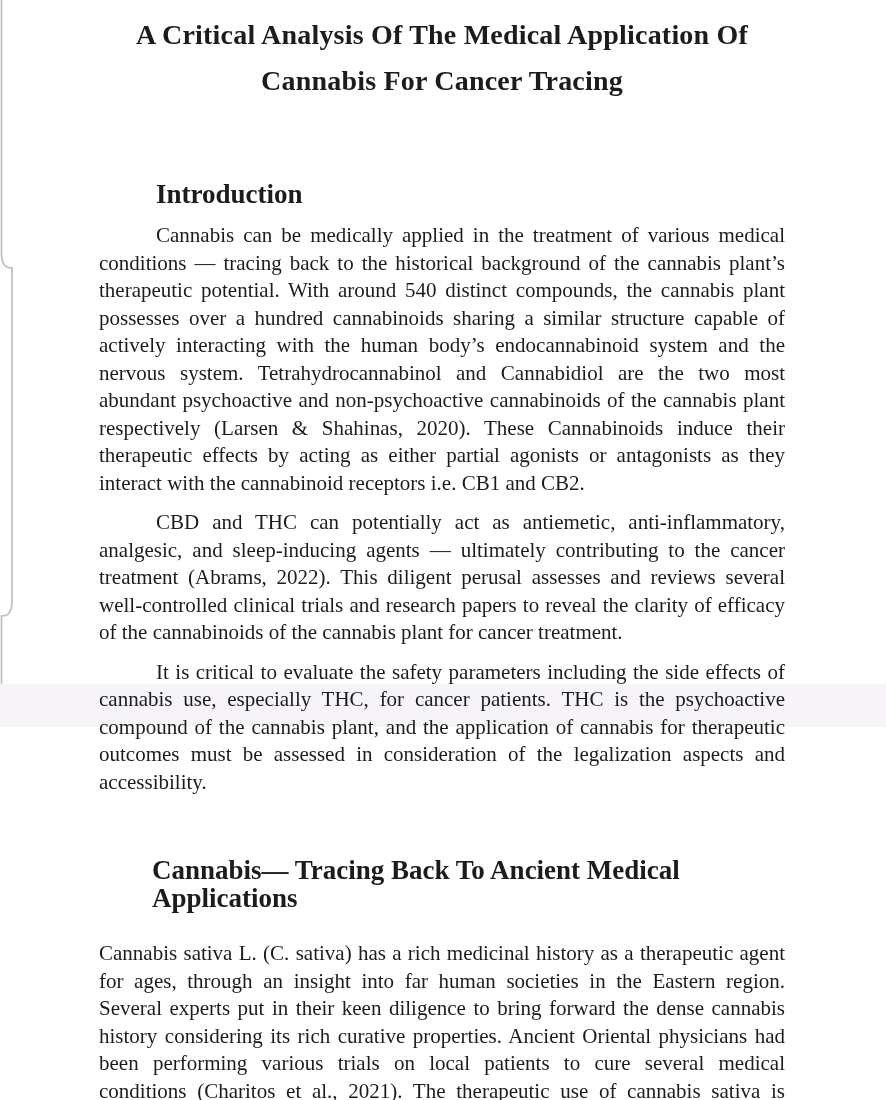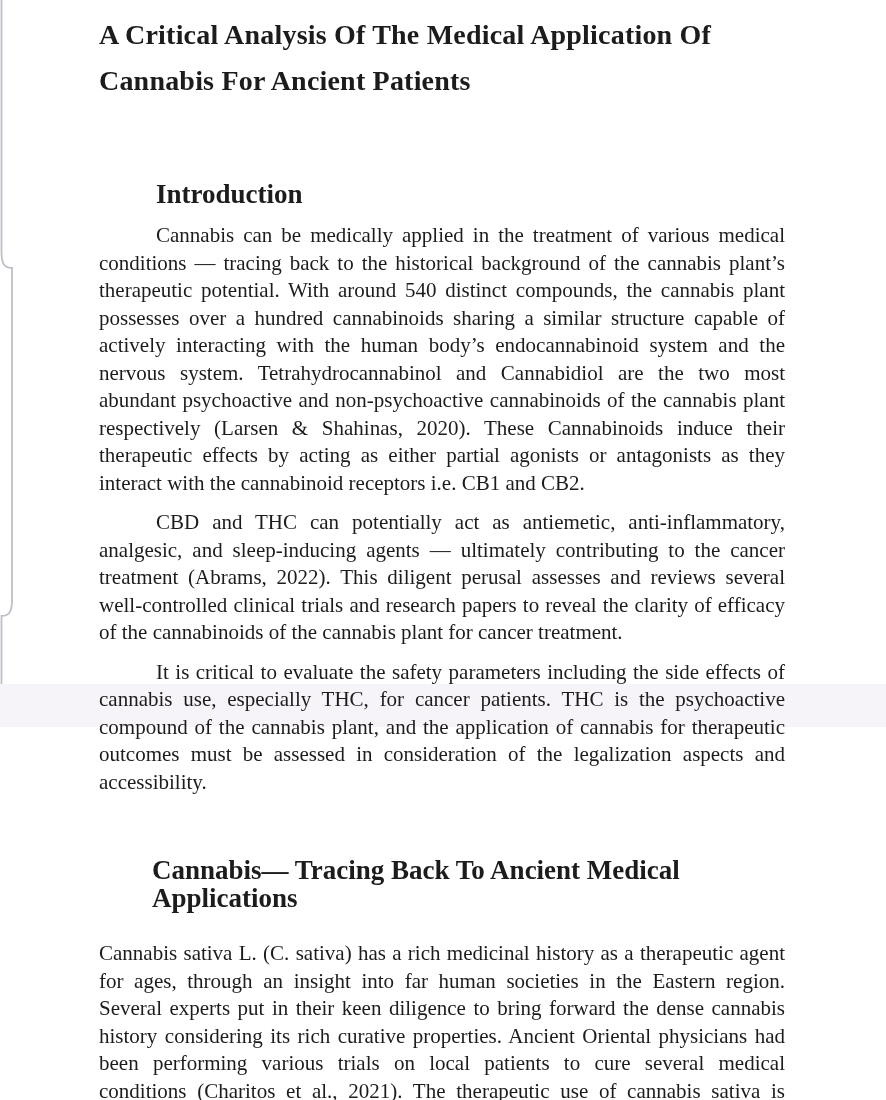--- a/index.html
+++ b/index.html
@@ -29,21 +29,21 @@
   .content {
     position: relative;
     margin: 0 101px 0 99px;
     padding-top: 12px;
   }
   .doc-title {
     margin: 0;
     font-size: 28px;
     line-height: 46px;
     font-weight: 700;
-    text-align: left;
+    text-align: center;
     letter-spacing: 0.2px;
   }
   .section-heading {
     margin: 0;
     font-size: 27px;
     line-height: 28px;
     font-weight: 700;
   }
   .heading-intro   { margin: 76px 0 0 57px; }
   .heading-history { margin: 60px 0 0 53px; }
@@ -72,21 +72,21 @@
   <svg class="edge-artifact" width="22" height="700" viewBox="0 0 22 700">
     <path d="M1.5 0 V252 C1.5 263 4 268 12 268 V600 C12 611 9.5 616 1.5 616 V684" fill="none" stroke="#b6b3bd" stroke-width="1.8" stroke-opacity="0.85"></path>
   </svg>
 
   <div class="page-break-band"></div>
 
   <div class="content">
 
     <h1 class="doc-title">
       <div>A Critical Analysis Of The Medical Application Of</div>
-      <div>Cannabis For Ancient Patients</div>
+      <div>Cannabis For Cancer Tracing</div>
     </h1>
 
     <h2 class="section-heading heading-intro">Introduction</h2>
 
     <p class="para para-first">Cannabis can be medically applied in the treatment of various medical conditions — tracing back to the historical background of the cannabis plant’s therapeutic potential. With around 540 distinct compounds, the cannabis plant possesses over a hundred cannabinoids sharing a similar structure capable of actively interacting with the human body’s endocannabinoid system and the nervous system. Tetrahydrocannabinol and Cannabidiol are the two most abundant psychoactive and non-psychoactive cannabinoids of the cannabis plant respectively (Larsen &amp; Shahinas, 2020). These Cannabinoids induce their therapeutic effects by acting as either partial agonists or antagonists as they interact with the cannabinoid receptors i.e. CB1 and CB2.</p>
 
     <p class="para">CBD and THC can potentially act as antiemetic, anti-inflammatory, analgesic, and sleep-inducing agents — ultimately contributing to the cancer treatment (Abrams, 2022). This diligent perusal assesses and reviews several well-controlled clinical trials and research papers to reveal the clarity of efficacy of the cannabinoids of the cannabis plant for cancer treatment.</p>
 
     <p class="para">It is critical to evaluate the safety parameters including the side effects of cannabis use, especially THC, for cancer patients. THC is the psychoactive compound of the cannabis plant, and the application of cannabis for therapeutic outcomes must be assessed in consideration of the legalization aspects and accessibility.</p>
 

